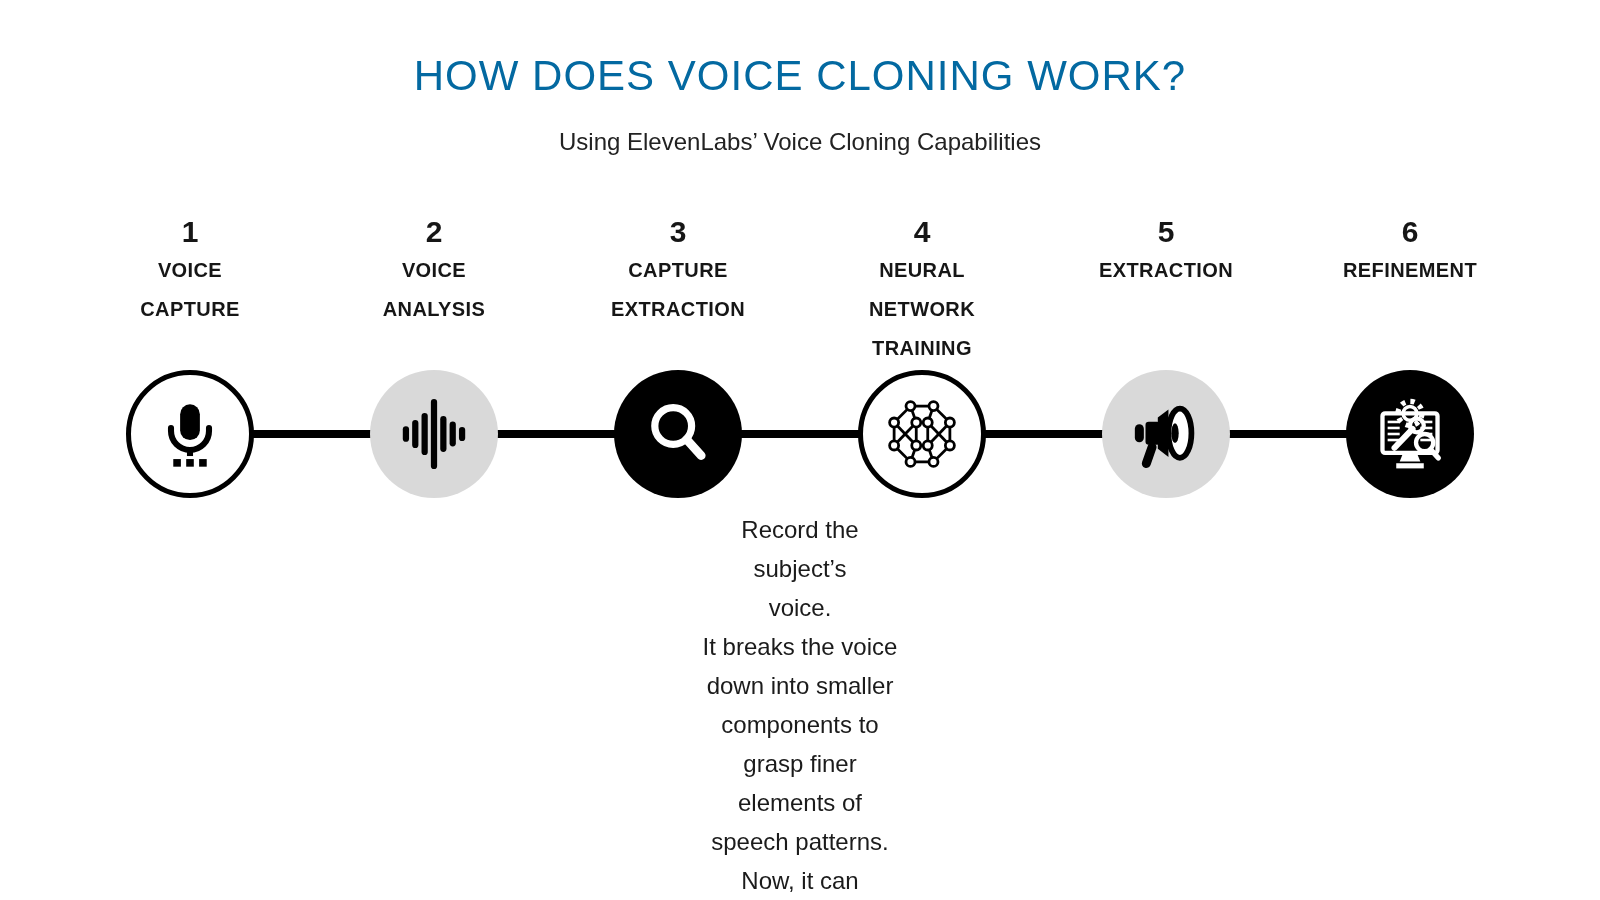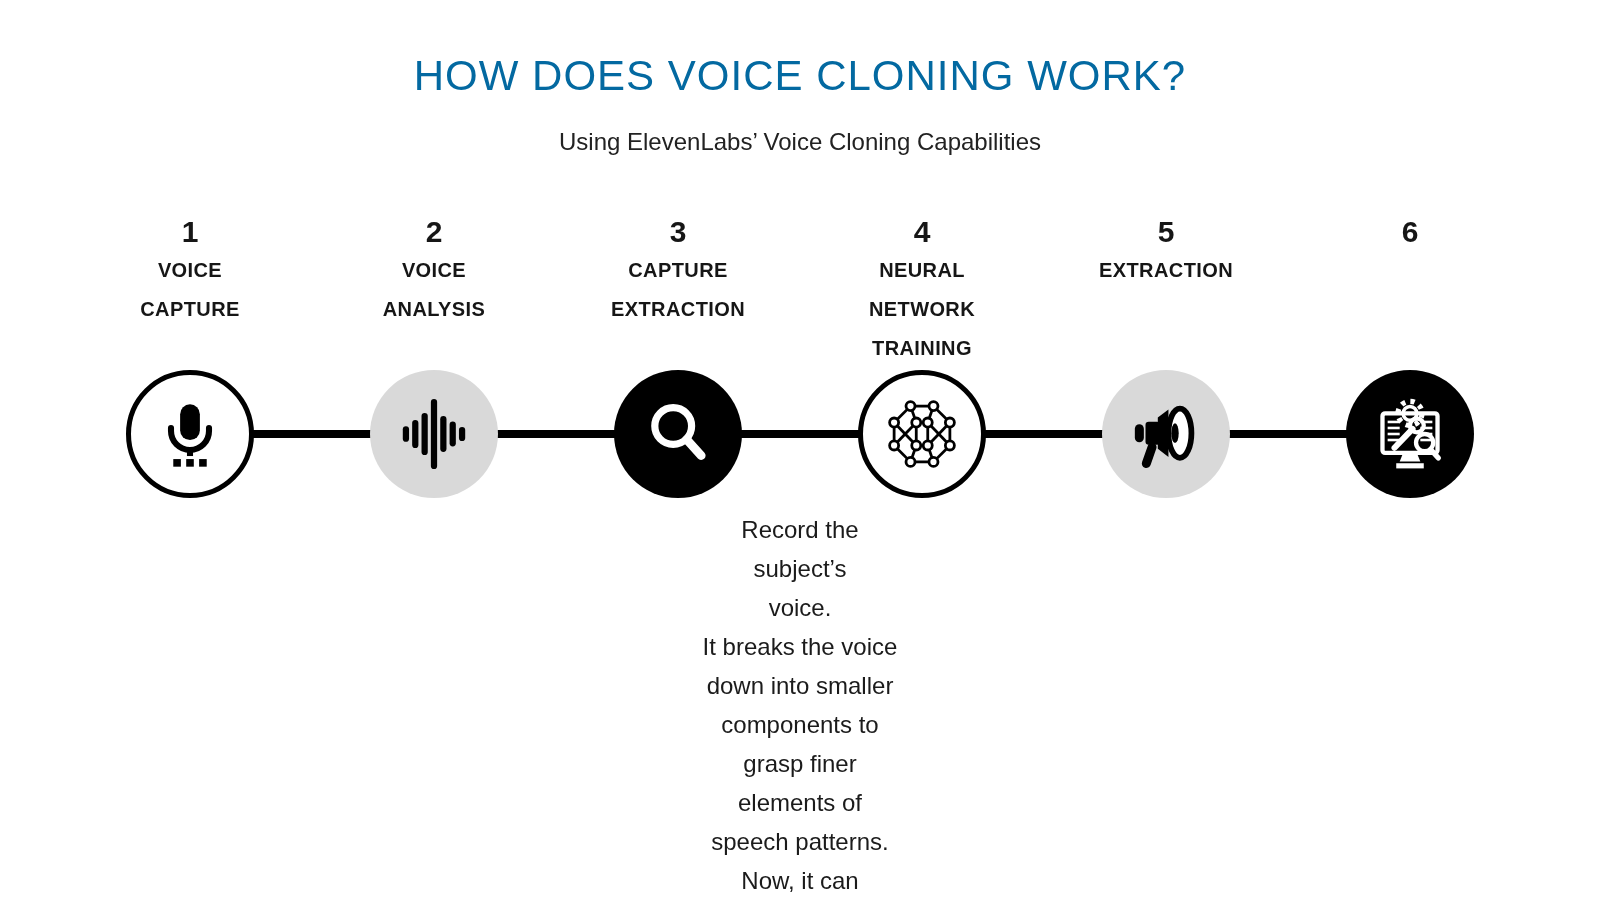--- a/index.html
+++ b/index.html
@@ -82,20 +82,21 @@
     <div class="step-title">NEURAL
 NETWORK
 TRAINING</div>
   </div>
   <div class="col head">
     <div class="num">5</div>
     <div class="step-title">EXTRACTION</div>
   </div>
   <div class="col head">
     <div class="num">6</div>
+    <div class="step-title">REFINEMENT</div>
   </div>
 </div>
 
 <div class="row timeline">
   <div class="connector"></div>
 
   <div class="tl-cell">
     <div class="circle outline">
       <svg width="76" height="76" viewBox="0 0 100 100">
         <rect x="37" y="11" width="26" height="47" rx="13" fill="#000"></rect>

